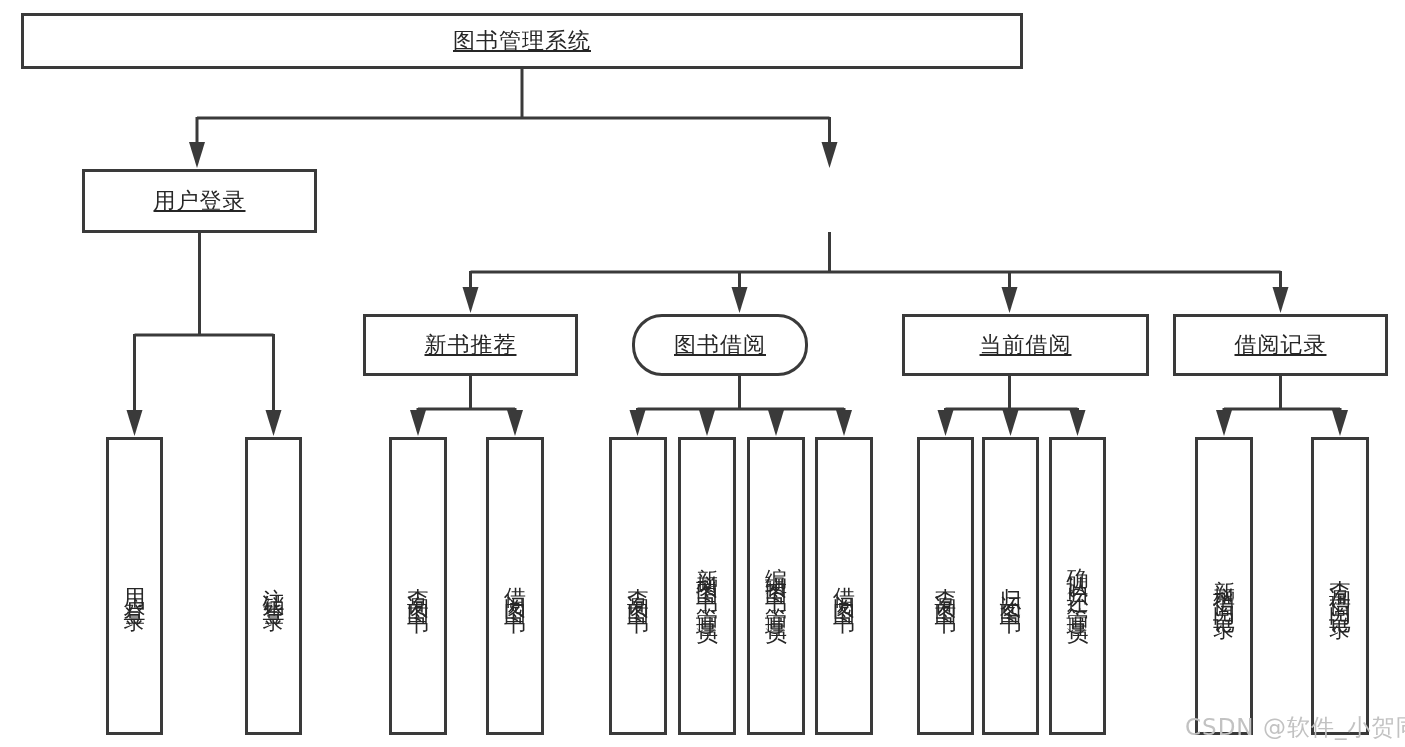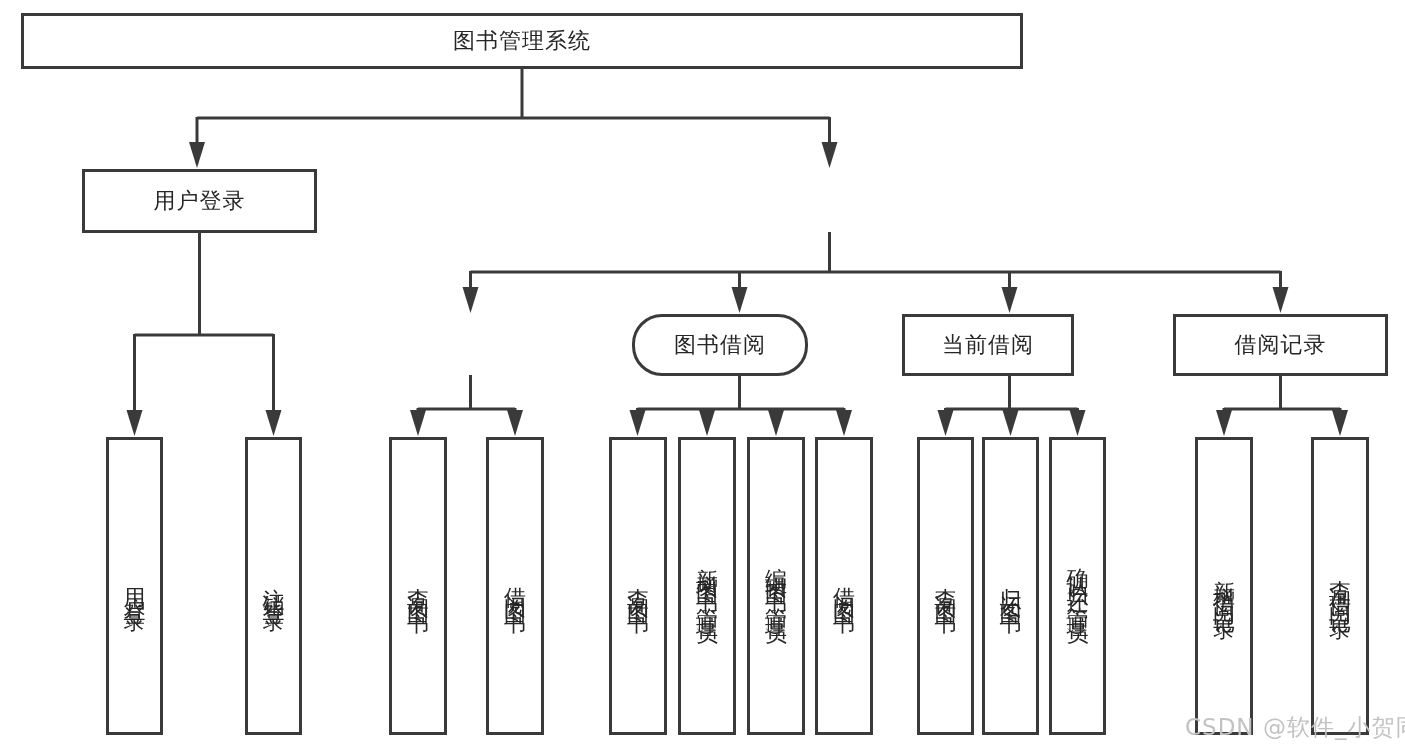--- a/index.html
+++ b/index.html
@@ -14,20 +14,21 @@
   .box{
     position:absolute;
     box-sizing:border-box;
     border:3px solid #3a3a3a;
     background:#ffffff;
     display:flex;align-items:center;justify-content:center;
     color:#262626;
     font-size:22px;
     letter-spacing:1px;
     white-space:nowrap;
+    text-decoration:underline;
   }
   .leaf{
     position:absolute;
     box-sizing:border-box;
     border:3px solid #3a3a3a;
     background:#ffffff;
     display:flex;align-items:center;justify-content:center;
     color:#262626;
   }
   .leaf span{
@@ -121,22 +122,23 @@
 
       <polygon points="1216,410 1232,410 1224,436"></polygon>
       <polygon points="1332,410 1348,410 1340,436"></polygon>
     </g>
   </svg>
 
   <div class="box" style="left:21px;top:13px;width:1002px;height:56px;">图书管理系统</div>
 
   <div class="box" style="left:82px;top:169px;width:235px;height:64px;">用户登录</div>
 
+  <div class="box" style="left:363px;top:314px;width:215px;height:62px;">新书推荐</div>
   <div class="box" style="left:632px;top:314px;width:176px;height:62px;border-radius:30px;">图书借阅</div>
-  <div class="box" style="left:902px;top:314px;width:172px;height:62px;">当前借阅</div>
+  <div class="box" style="left:902px;top:314px;width:247px;height:62px;">当前借阅</div>
   <div class="box" style="left:1173px;top:314px;width:215px;height:62px;">借阅记录</div>
 
   <div class="leaf" style="left:106px;top:437px;width:57px;height:298px;">
     <span>用户登录</span>
   </div>
   <div class="leaf" style="left:245px;top:437px;width:57px;height:298px;">
     <span>注销登录</span>
   </div>
 
   <div class="leaf" style="left:389px;top:437px;width:58px;height:298px;">

